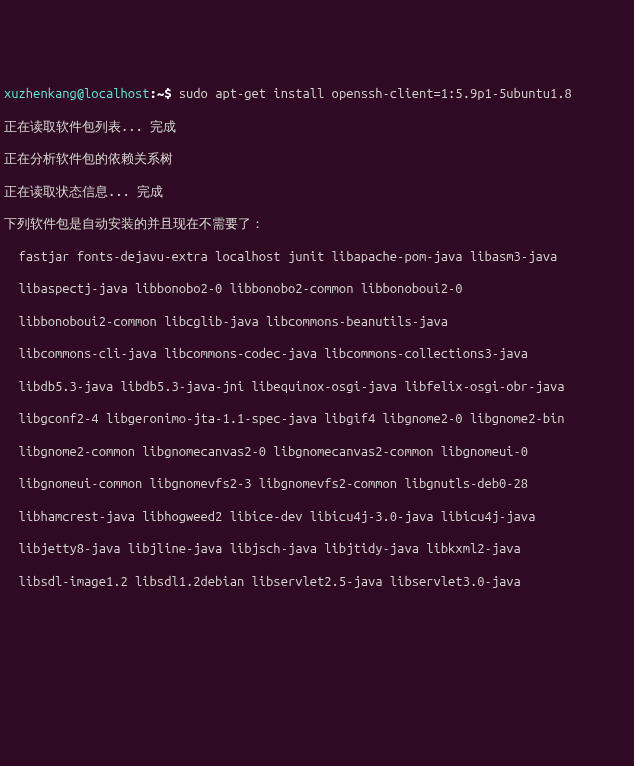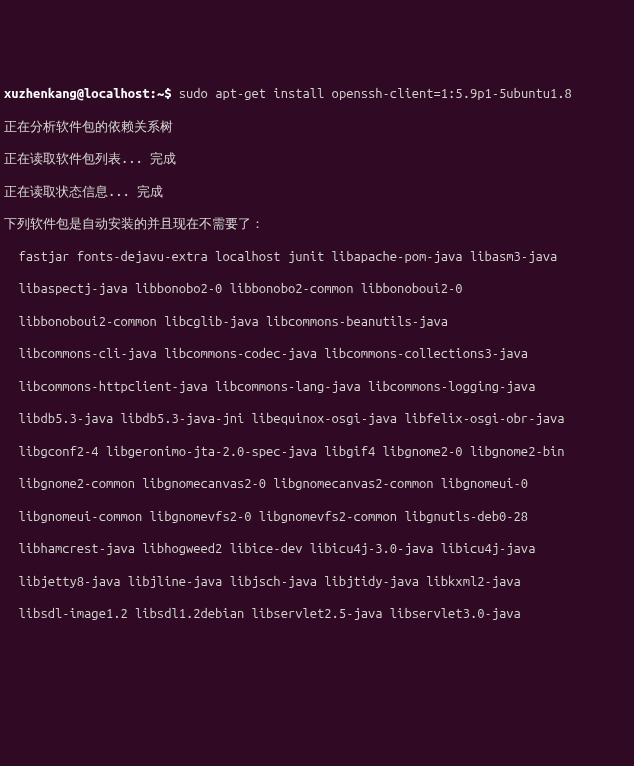--- a/index.html
+++ b/index.html
@@ -9,45 +9,44 @@
     color: #d3d7cf;
     font-family: "Ubuntu Mono", "DejaVu Sans Mono", "Consolas", monospace;
     font-size: 13px;
     line-height: 1.25;
     width: 634px;
     min-height: 766px;
     box-sizing: border-box;
     white-space: pre-wrap;
     word-break: break-all;
   }
-  .green { color: #ffffff; font-weight: bold; }
+  .green { color: #5eead4; font-weight: normal; }
   .white-bold { color: #ffffff; font-weight: bold; }
   .line { display: block; }
   .indent { padding-left: 2ch; display:block; }
 </style>
 </head>
 <body>
 
 
 
 <div>
 <span class="line"><span class="green">xuzhenkang@localhost</span><span class="white-bold">:~$</span> <span>sudo apt-get install openssh-client=1:5.9p1-5ubuntu1.8</span></span>
+<span class="line">正在读取软件包列表... 完成</span>
 <span class="line">正在分析软件包的依赖关系树</span>
-<span class="line">正在读取软件包列表... 完成</span>
 <span class="line">正在读取状态信息... 完成</span>
 <span class="line">下列软件包是自动安装的并且现在不需要了：</span>
 <span class="indent">fastjar fonts-dejavu-extra localhost junit libapache-pom-java libasm3-java</span>
 <span class="indent">libaspectj-java libbonobo2-0 libbonobo2-common libbonoboui2-0</span>
 <span class="indent">libbonoboui2-common libcglib-java libcommons-beanutils-java</span>
 <span class="indent">libcommons-cli-java libcommons-codec-java libcommons-collections3-java</span>
-<span class="indent">libcommons-httpclient-java libcommons-lang-java libcommons-logging-java</span>
 <span class="indent">libdb5.3-java libdb5.3-java-jni libequinox-osgi-java libfelix-osgi-obr-java</span>
-<span class="indent">libgconf2-4 libgeronimo-jta-2.0-spec-java libgif4 libgnome2-0 libgnome2-bin</span>
+<span class="indent">libgconf2-4 libgeronimo-jta-1.1-spec-java libgif4 libgnome2-0 libgnome2-bin</span>
 <span class="indent">libgnome2-common libgnomecanvas2-0 libgnomecanvas2-common libgnomeui-0</span>
-<span class="indent">libgnomeui-common libgnomevfs2-0 libgnomevfs2-common libgnutls-deb0-28</span>
+<span class="indent">libgnomeui-common libgnomevfs2-3 libgnomevfs2-common libgnutls-deb0-28</span>
 <span class="indent">libhamcrest-java libhogweed2 libice-dev libicu4j-3.0-java libicu4j-java</span>
 <span class="indent">libjetty8-java libjline-java libjsch-java libjtidy-java libkxml2-java</span>
 <span class="indent">libsdl-image1.2 libsdl1.2debian libservlet2.5-java libservlet3.0-java</span>
 
 
 
 
 
 
 

